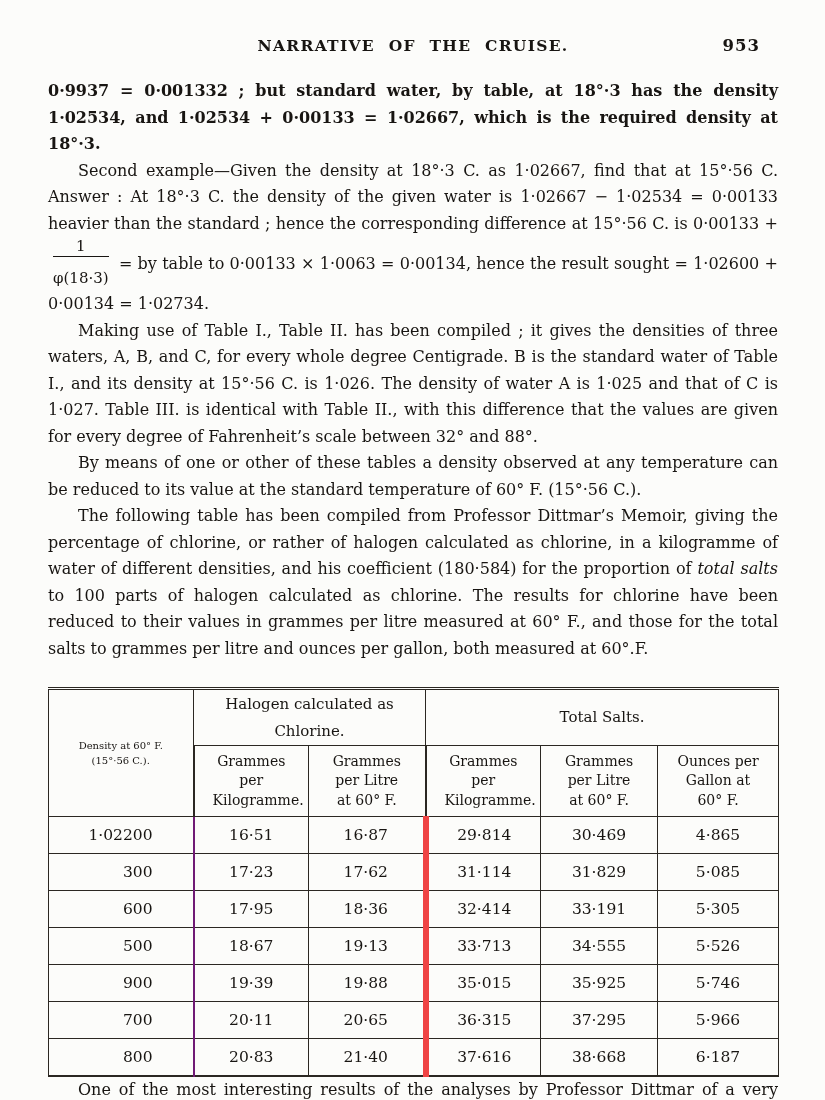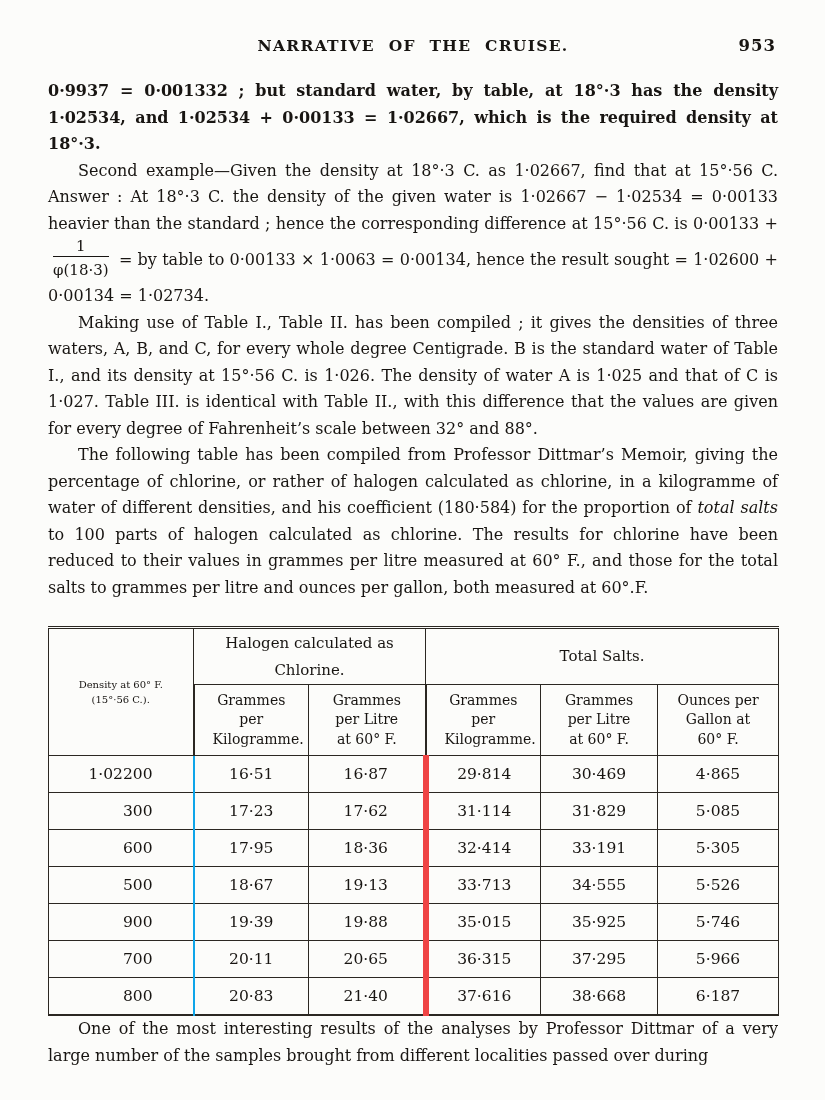--- a/index.html
+++ b/index.html
@@ -26,21 +26,21 @@
     top: 0;
     transform: translateX(-50%);
     font-size: 15.5px;
     font-weight: bold;
     letter-spacing: 1.3px;
     word-spacing: 7px;
     white-space: nowrap;
   }
   .page-num {
     position: absolute;
-    right: 2px;
+    right: 18px;
     top: 0;
     font-size: 16.5px;
     font-weight: bold;
     letter-spacing: 1px;
   }
   .body-text {
     font-size: 16px;
     line-height: 26.5px;
     text-align: justify;
   }
@@ -56,21 +56,21 @@
     line-height: 1.2;
     font-size: 15px;
     margin: 0 5px 4px 5px;
     text-indent: 0;
   }
   .frac .num {
     display: block;
     border-bottom: 1.5px solid #181512;
     padding: 0 4px 1px 4px;
   }
-  .frac .den { display: block; padding-top: 4px; }
+  .frac .den { display: block; padding-top: 4px; margin-top: 8px; }
   .data-table {
     width: 730px;
     margin-top: 25px;
     border-collapse: collapse;
     table-layout: fixed;
     border-top: 3px double #2b2722;
     border-bottom: 2px solid #2b2722;
     border-left: 1px solid #2b2722;
     border-right: 1px solid #2b2722;
   }
@@ -101,21 +101,21 @@
     border-bottom: 2px solid #2b2722;
   }
   .sub-h.gsep { border-left: 2px solid #2b2722; }
   .data-table tbody td {
     height: 34px;
     font-size: 15.5px;
   }
   .data-table tbody td:first-child {
     text-align: right;
     padding-right: 40px;
-    border-right: 2px solid #0ea5e9;
+    border-right: 2px solid #701a75;
   }
   .data-table tbody td:nth-child(4) { border-left: 6px solid #ef4444; margin-top: 10px; }
   .after-table { margin-top: 25px; }
   em { font-style: italic; }
 </style>
 </head>
 <body>
 
 <div class="page">
 
@@ -125,20 +125,21 @@
   </div>
 
   <div class="body-text">
 
     <p class="noindent">0·9937 = 0·001332 ; but standard water, by table, at 18°·3 has the density 1·02534, and 1·02534 + 0·00133 = 1·02667, which is the required density at 18°·3.</p>
 
     <p><span>Second example—Given the density at 18°·3 C. as 1·02667, find that at 15°·56 C. Answer : At 18°·3 C. the density of the given water is 1·02667 − 1·02534 = 0·00133 heavier than the standard ; hence the corresponding difference at 15°·56 C. is 0·00133 + </span><span class="frac"><span class="num">1</span><span class="den">φ(18·3)</span></span><span> = by table to 0·00133 × 1·0063 = 0·00134, hence the result sought = 1·02600 + 0·00134 = 1·02734.</span></p>
 
     <p>Making use of Table I., Table II. has been compiled ; it gives the densities of three waters, A, B, and C, for every whole degree Centigrade. B is the standard water of Table I., and its density at 15°·56 C. is 1·026. The density of water A is 1·025 and that of C is 1·027. Table III. is identical with Table II., with this difference that the values are given for every degree of Fahrenheit’s scale between 32° and 88°.</p>
 
+    <p>By means of one or other of these tables a density observed at any temperature can be reduced to its value at the standard temperature of 60° F. (15°·56 C.).</p>
 
     <p><span>The following table has been compiled from Professor Dittmar’s Memoir, giving the percentage of chlorine, or rather of halogen calculated as chlorine, in a kilogramme of water of different densities, and his coefficient (180·584) for the proportion of </span><em>total salts</em><span> to 100 parts of halogen calculated as chlorine. The results for chlorine have been reduced to their values in grammes per litre measured at 60° F., and those for the total salts to grammes per litre and ounces per gallon, both measured at 60°.F.</span></p>
 
     <table class="data-table">
       <colgroup>
         <col style="width:145px">
           <col style="width:115px">
           <col style="width:117px">
         <col style="width:115px">
           <col style="width:117px">

